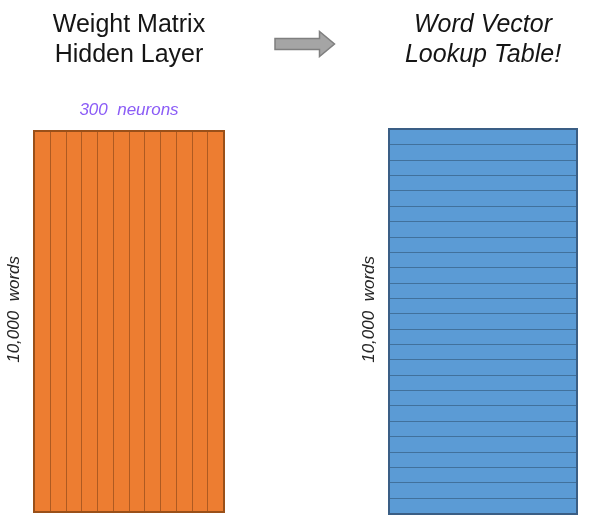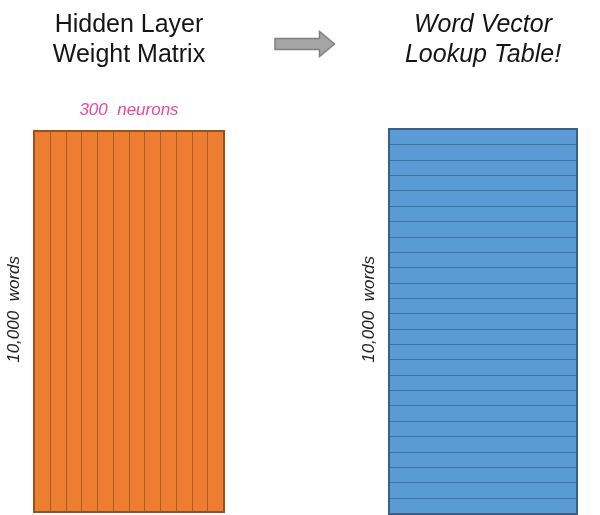--- a/index.html
+++ b/index.html
@@ -20,21 +20,21 @@
     font-size: 25px;
     line-height: 30px;
     color: #151515;
   }
   .title.left  { left: 4px; }
   .title.right { left: 358px; font-style: italic; }
   .dim-label {
     position: absolute;
     font-size: 17px;
     font-style: italic;
-    color: #ec4899;
+    color: #8b5cf6;
     white-space: pre;
     text-align: center;
   }
   .top-label-left  { left: 33px;  top: 100px; width: 192px; }
   .top-label-right { left: 388px; top: 98px;  width: 190px; }
   .side-label {
     position: absolute;
     writing-mode: vertical-rl;
     transform: rotate(180deg);
     font-size: 17px;
@@ -53,22 +53,22 @@
   .matrix-right { left: 388px; top: 128px; width: 190px; height: 387px; flex-direction: column; }
   .cell { flex: 1 1 0; }
   .arrow-svg { position: absolute; left: 274px; top: 30px; width: 62px; height: 28px; }
 </style>
 </head>
 <body>
 
 <div class="canvas">
 
   <div class="title left">
+    <div>Weight Matrix</div>
     <div>Hidden Layer</div>
-    <div>Weight Matrix</div>
   </div>
 
   <svg class="arrow-svg" viewBox="0 0 62 28">
     <polygon points="1,8.5 45.5,8.5 45.5,1.5 60.5,14 45.5,26.5 45.5,19.5 1,19.5" stroke-width="1.5" stroke-linejoin="miter" fill="#A5A5A5" stroke="#7F7F7F"></polygon>
   </svg>
 
   <div class="title right">
     <div>Word Vector</div>
     <div>Lookup Table!</div>
   </div>

